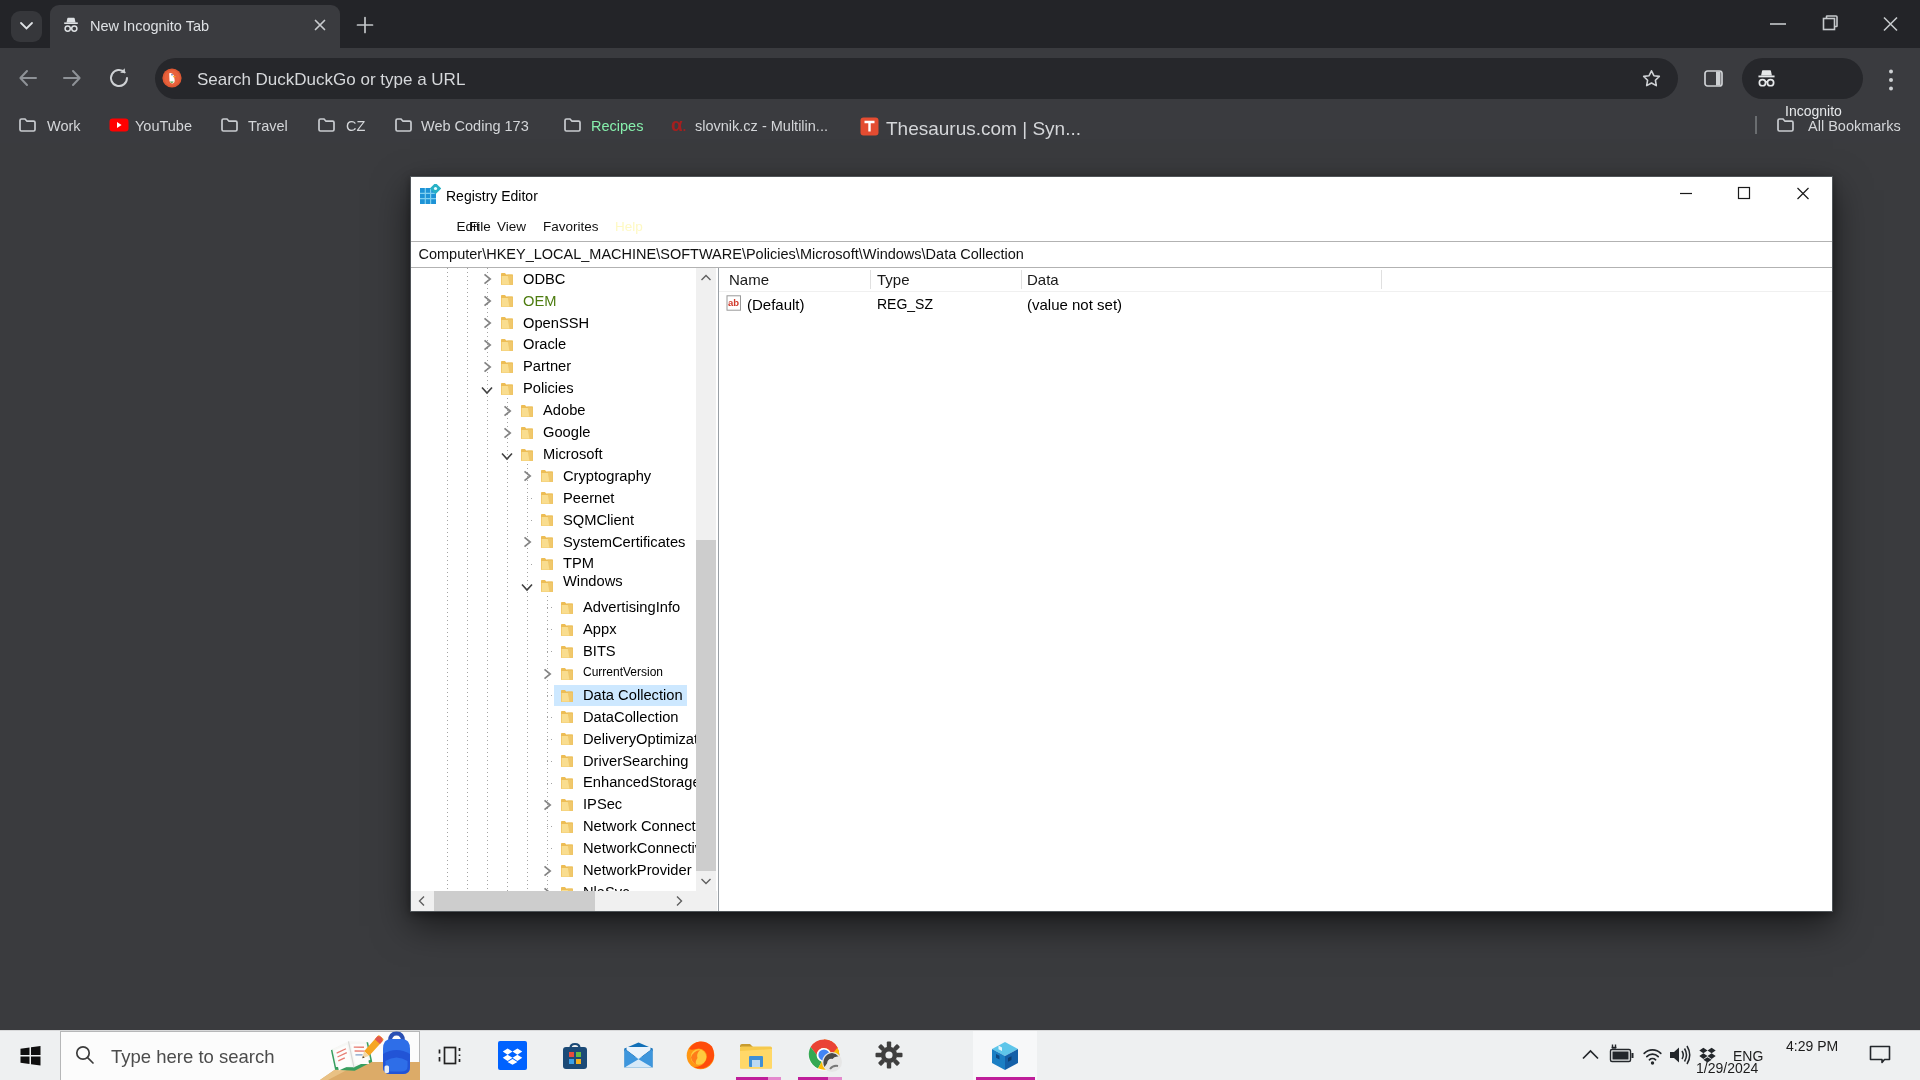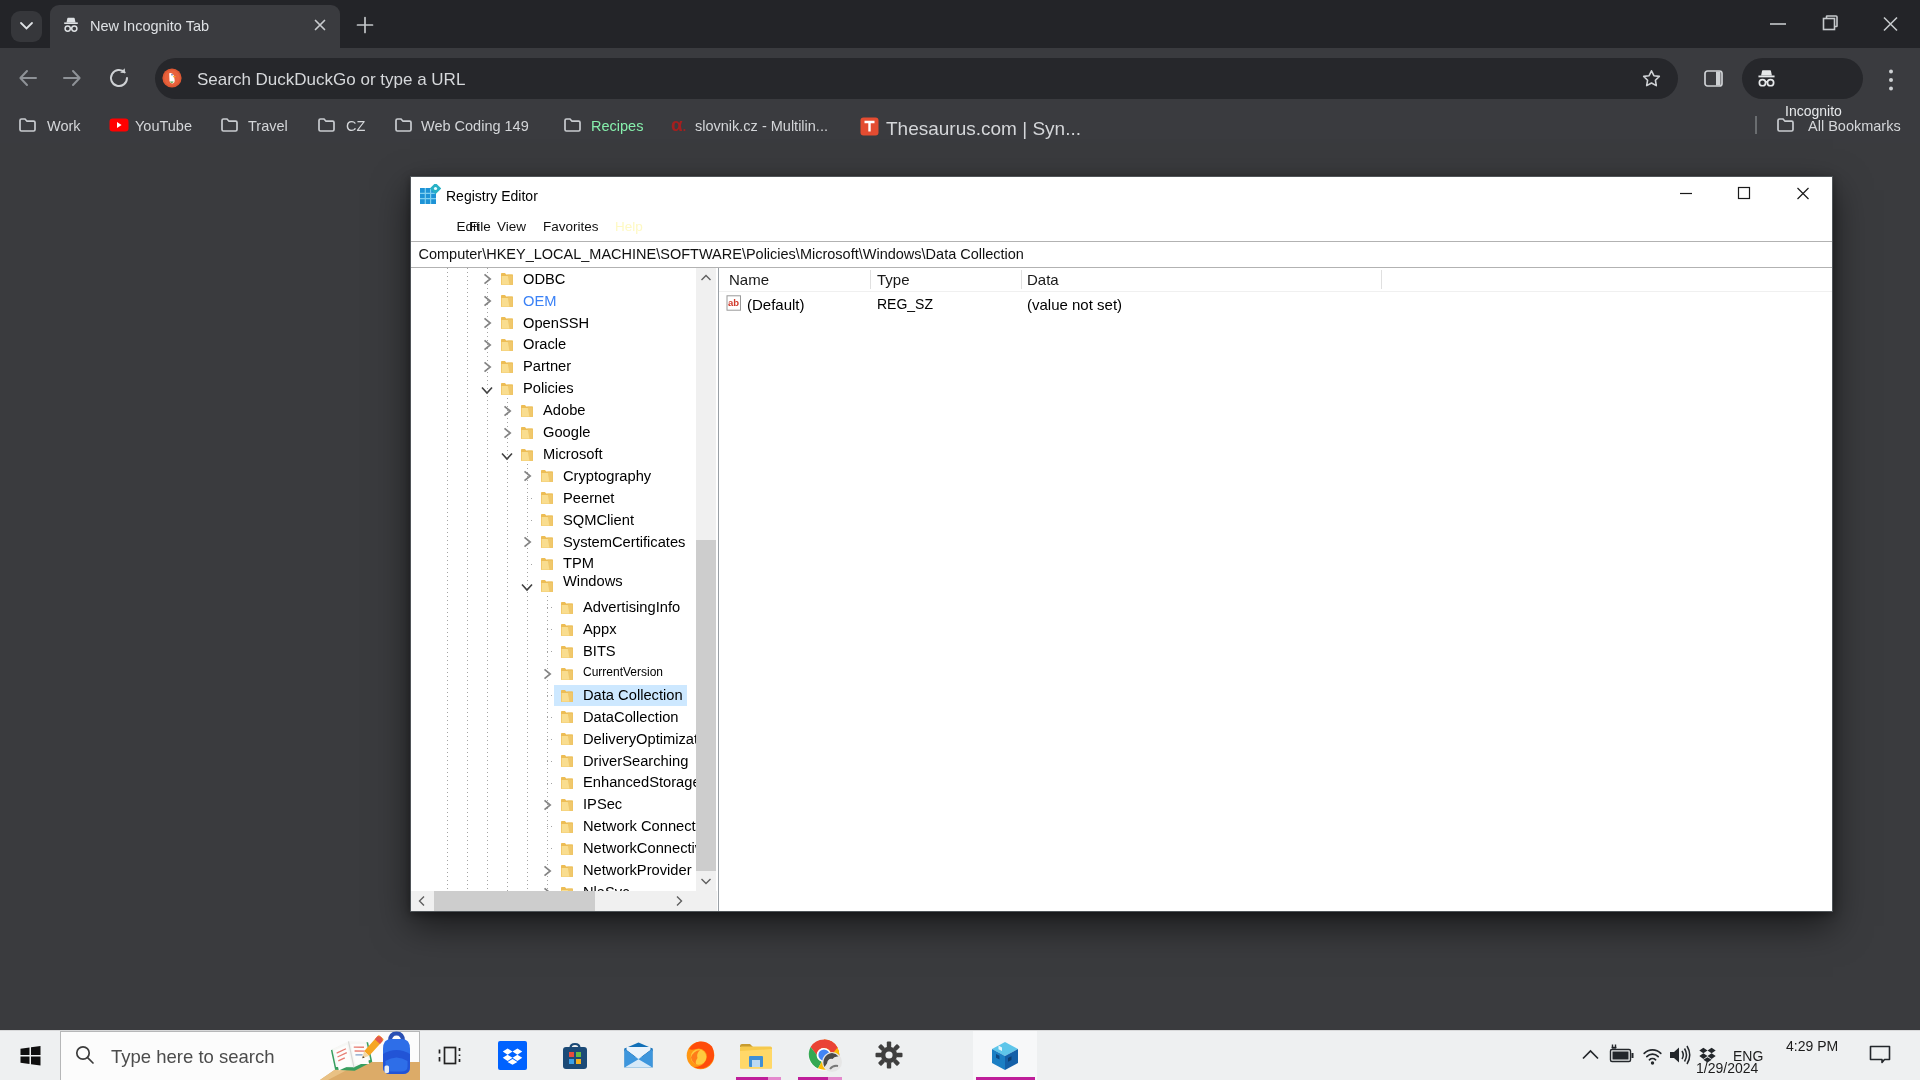--- a/index.html
+++ b/index.html
@@ -90,21 +90,21 @@
     <path d="M2 3.5 Q2 2 3.5 2 L7 2 L9 4.2 L15.6 4.2 Q17 4.2 17 5.6 L17 12.5 Q17 14 15.6 14 L3.4 14 Q2 14 2 12.6 Z" fill="none" stroke="#c9ccd0" stroke-width="1.7"></path>
   </svg>
 <div class="txt" style="left:248px;top:117.5px;font-size:14.5px;color:#d4d6d9;">Travel</div>
 <svg class="abs" style="left:317px;top:116.5px;" width="19" height="16" viewBox="0 0 19 16">
     <path d="M2 3.5 Q2 2 3.5 2 L7 2 L9 4.2 L15.6 4.2 Q17 4.2 17 5.6 L17 12.5 Q17 14 15.6 14 L3.4 14 Q2 14 2 12.6 Z" fill="none" stroke="#c9ccd0" stroke-width="1.7"></path>
   </svg>
 <div class="txt" style="left:346px;top:117.5px;font-size:14.5px;color:#d4d6d9;">CZ</div>
 <svg class="abs" style="left:394px;top:116.5px;" width="19" height="16" viewBox="0 0 19 16">
     <path d="M2 3.5 Q2 2 3.5 2 L7 2 L9 4.2 L15.6 4.2 Q17 4.2 17 5.6 L17 12.5 Q17 14 15.6 14 L3.4 14 Q2 14 2 12.6 Z" fill="none" stroke="#c9ccd0" stroke-width="1.7"></path>
   </svg>
-<div class="txt" style="left:421px;top:117.5px;font-size:14.5px;color:#d4d6d9;">Web Coding 149</div>
+<div class="txt" style="left:421px;top:117.5px;font-size:14.5px;color:#d4d6d9;">Web Coding 173</div>
 <svg class="abs" style="left:563px;top:116.5px;" width="19" height="16" viewBox="0 0 19 16">
     <path d="M2 3.5 Q2 2 3.5 2 L7 2 L9 4.2 L15.6 4.2 Q17 4.2 17 5.6 L17 12.5 Q17 14 15.6 14 L3.4 14 Q2 14 2 12.6 Z" fill="none" stroke="#c9ccd0" stroke-width="1.7"></path>
   </svg>
 <div class="txt" style="left:591px;top:117.5px;font-size:14.5px;color:#86efac;">Recipes</div>
 <div class="txt" style="left:671px;top:114px;font-size:19px;font-weight:bold;color:#a31f1f;">α<span style="font-size:12px;">.</span></div>
 <div class="txt" style="left:695px;top:117.5px;font-size:14.5px;color:#d4d6d9;">slovnik.cz - Multilin...</div>
 <svg class="abs" style="left:860px;top:117px;" width="19" height="19" viewBox="0 0 19 19">
     <rect x="0.5" y="0.5" width="18" height="18" rx="3" fill="#e44c31"></rect>
     <path d="M4.5 5 H14.5 M9.5 5 V14.5" stroke="#fff" stroke-width="2.4"></path>
   </svg>
@@ -152,21 +152,21 @@
     </svg>
 <div class="txt" style="left:112.0px;top:2.7px;font-size:14.7px;color:#000;">ODBC</div>
 <svg class="abs" style="left:71.0px;top:26.2px;" width="10" height="14" viewBox="0 0 10 14">
       <path d="M2.5 2.3 L8.2 7 L2.5 11.7" stroke="#848484" stroke-width="1.7" fill="none"></path>
     </svg>
 <svg class="abs" style="left:89.0px;top:26.2px;" width="14" height="14" viewBox="0 0 14 14">
       <path d="M1 1.9 Q1 1.1 1.8 1.1 L5 1.1 L6.2 2.4 L12.2 2.4 Q13 2.4 13 3.2 L13 12.2 Q13 13 12.2 13 L1.8 13 Q1 13 1 12.2 Z" fill="#edbd55"></path>
       <path d="M1.6 3.9 L12.4 3.9 L12.4 12.4 Q12.4 12.8 12 12.8 L2 12.8 Q1.6 12.8 1.6 12.4 Z" fill="#f9dd8f"></path>
       <path d="M7.5 2.4 L12.2 2.4 Q13 2.4 13 3.2 L13 12.2 Q13 13 12.2 13 L9.5 13 Z" fill="#eec363" fill-opacity="0.8"></path>
     </svg>
-<div class="txt" style="left:112.0px;top:24.6px;font-size:14.7px;color:#3b82f6;">OEM</div>
+<div class="txt" style="left:112.0px;top:24.6px;font-size:14.7px;color:#4d7c0f;">OEM</div>
 <svg class="abs" style="left:71.0px;top:48.1px;" width="10" height="14" viewBox="0 0 10 14">
       <path d="M2.5 2.3 L8.2 7 L2.5 11.7" stroke="#848484" stroke-width="1.7" fill="none"></path>
     </svg>
 <svg class="abs" style="left:89.0px;top:48.1px;" width="14" height="14" viewBox="0 0 14 14">
       <path d="M1 1.9 Q1 1.1 1.8 1.1 L5 1.1 L6.2 2.4 L12.2 2.4 Q13 2.4 13 3.2 L13 12.2 Q13 13 12.2 13 L1.8 13 Q1 13 1 12.2 Z" fill="#edbd55"></path>
       <path d="M1.6 3.9 L12.4 3.9 L12.4 12.4 Q12.4 12.8 12 12.8 L2 12.8 Q1.6 12.8 1.6 12.4 Z" fill="#f9dd8f"></path>
       <path d="M7.5 2.4 L12.2 2.4 Q13 2.4 13 3.2 L13 12.2 Q13 13 12.2 13 L9.5 13 Z" fill="#eec363" fill-opacity="0.8"></path>
     </svg>
 <div class="txt" style="left:112.0px;top:46.5px;font-size:14.7px;color:#000;">OpenSSH</div>
 <svg class="abs" style="left:71.0px;top:70.0px;" width="10" height="14" viewBox="0 0 10 14">

